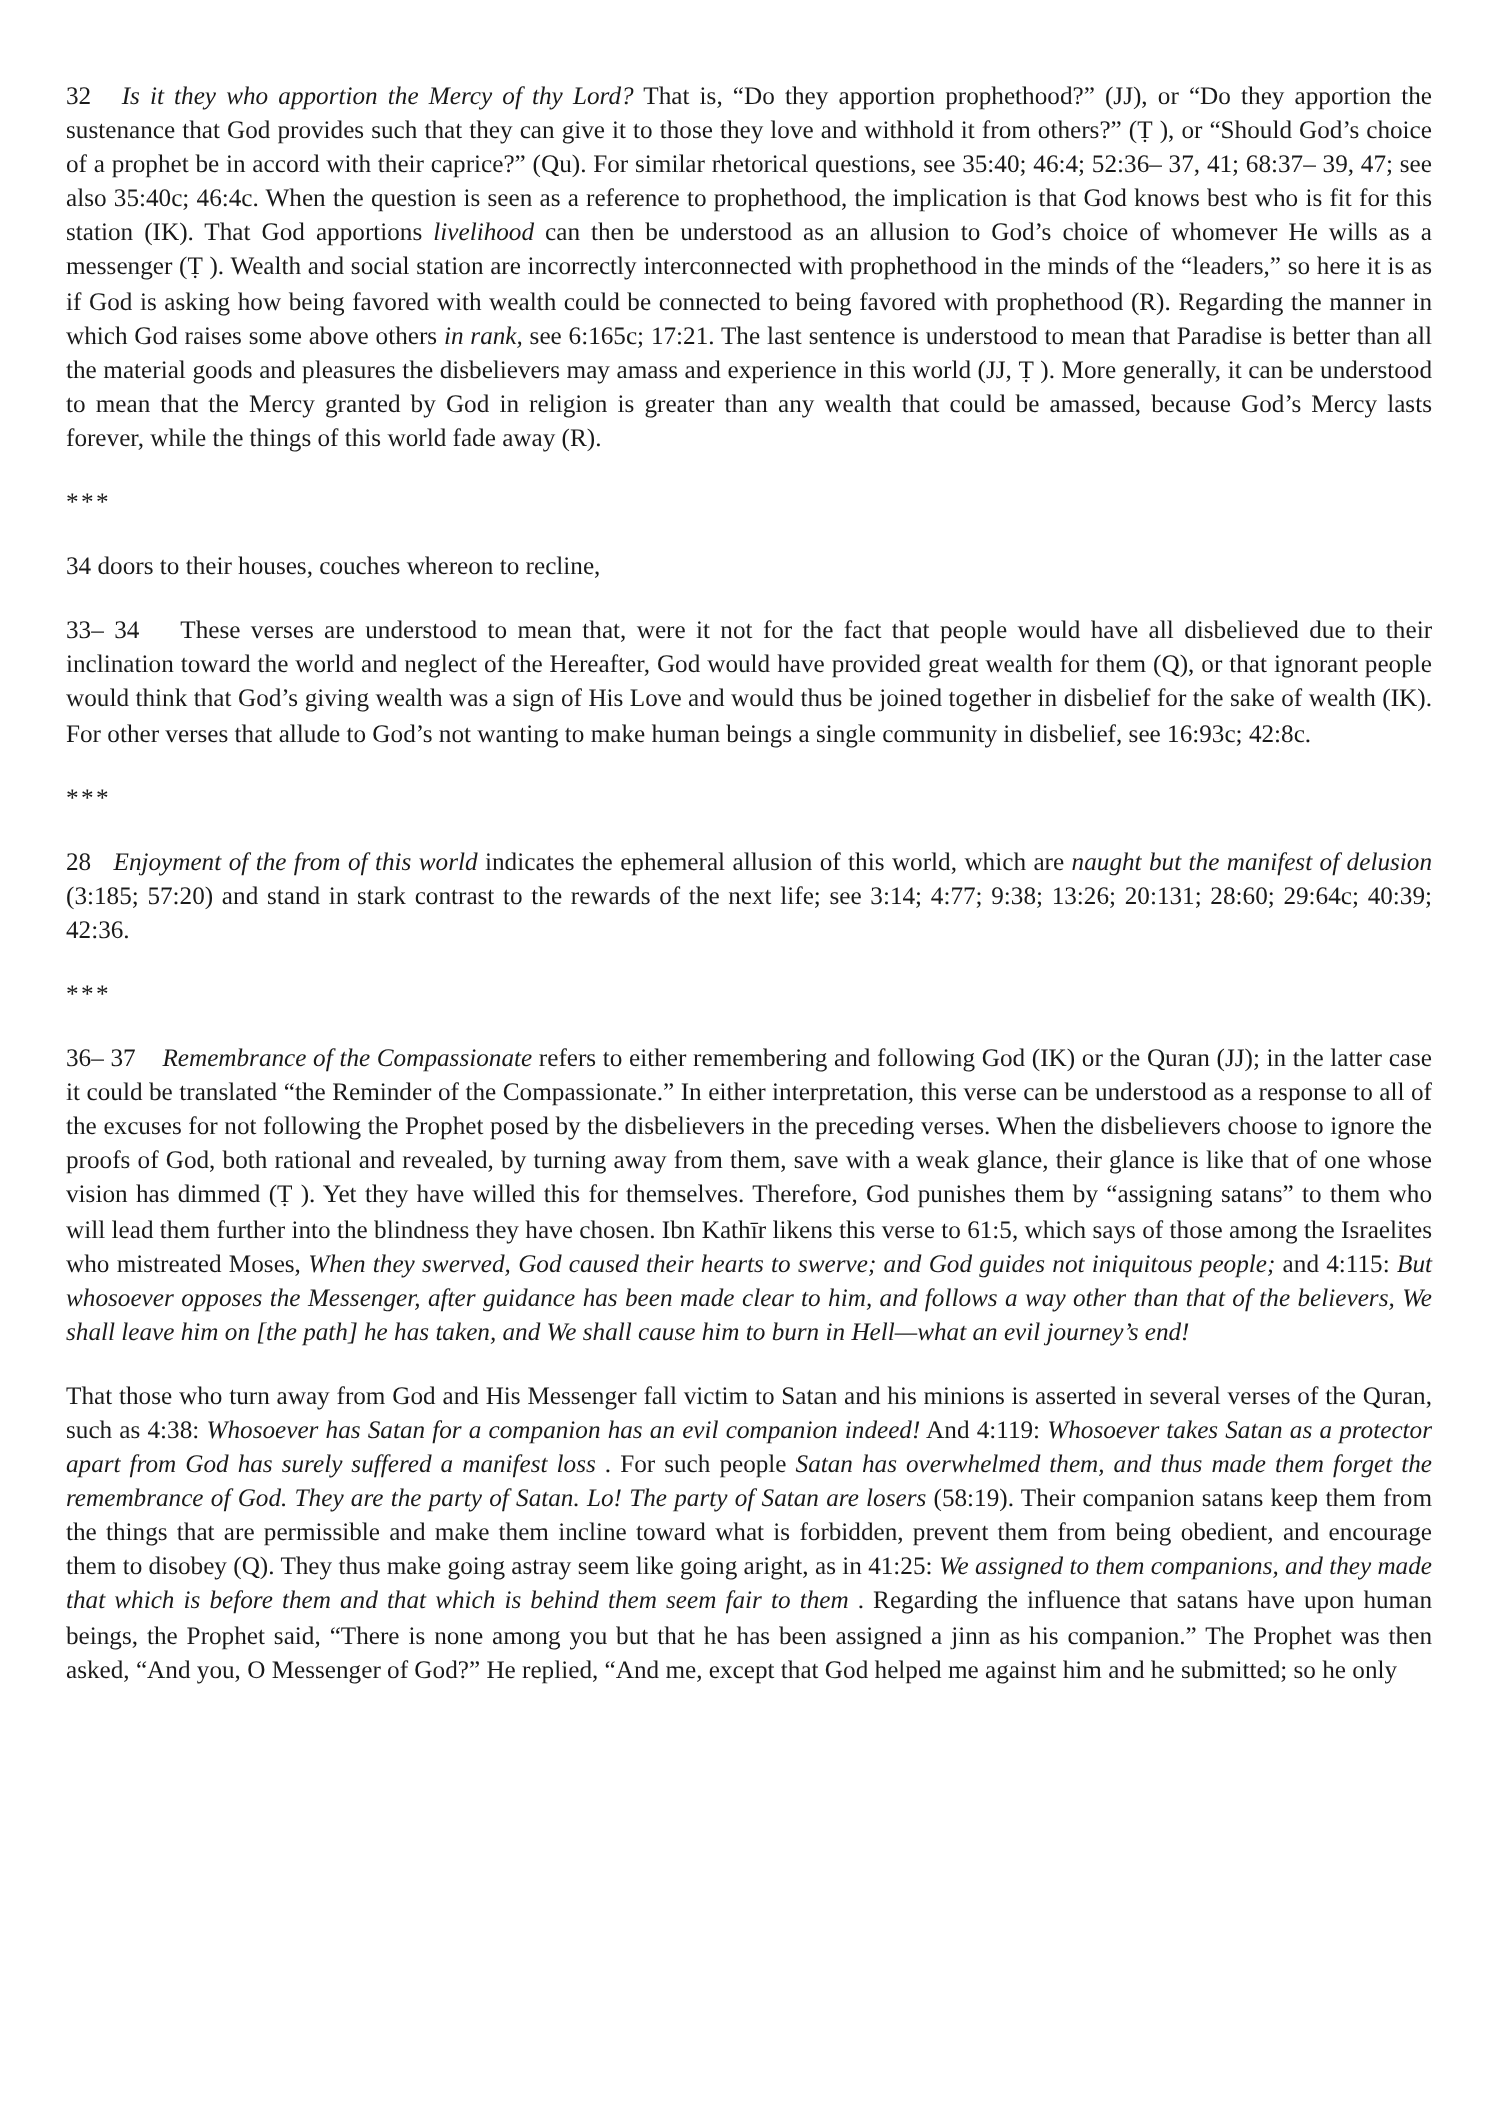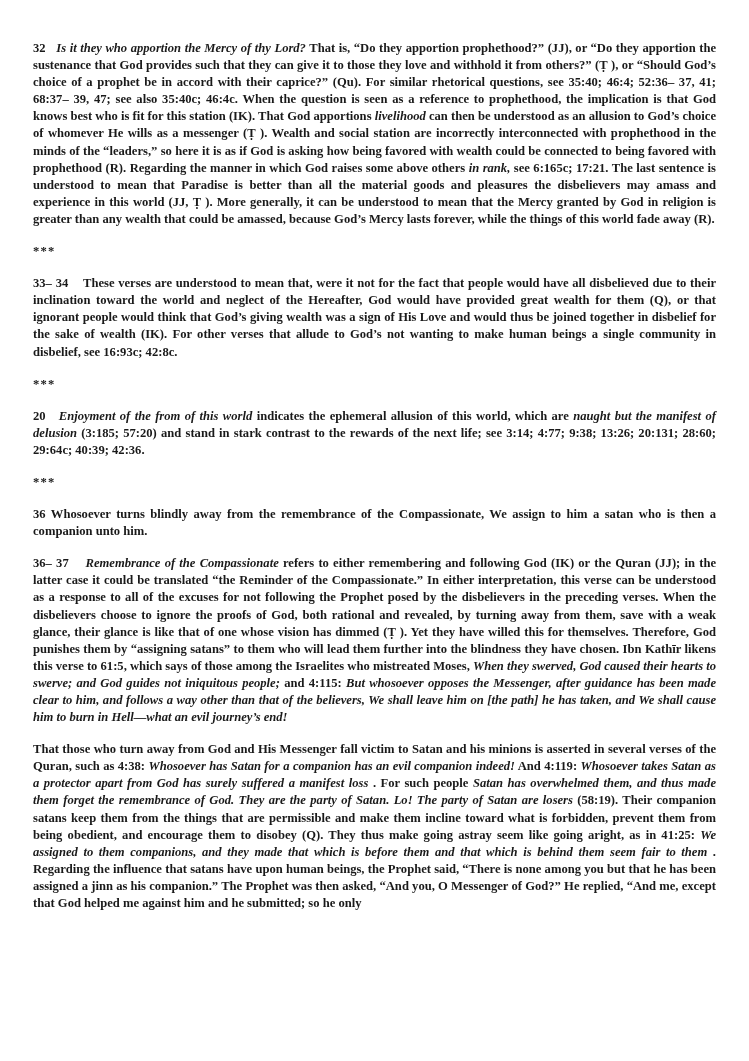--- a/index.html
+++ b/index.html
@@ -14,21 +14,20 @@
     color: #1a1a1a;
     overflow: hidden;
   }
   .page {
     position: relative;
     width: 749px;
     height: 1061px;
     background: #ffffff;
     box-sizing: border-box;
     padding: 40px 33px 0 33px;
-    font-weight: bold;
   }
   .block {
     font-size: 12.6px;
     line-height: 17.1px;
     text-align: justify;
     text-justify: inter-word;
     margin: 0 0 15px 0;
     -webkit-hyphens: none;
     hyphens: none;
   }
@@ -48,30 +47,30 @@
 </head>
 <body style="background: rgb(255, 255, 255); color: rgb(26, 26, 26);">
 
 <div class="page">
 
   <p class="block"><span class="vnum">32</span><span class="gap">   </span><i>Is it they who apportion the Mercy of thy Lord?</i><span> That is, “Do they apportion prophethood?” (JJ), or “Do they apportion the sustenance that God provides such that they can give it to those they love and withhold it from others?” (Ṭ ), or “Should God’s choice of a prophet be in accord with their caprice?” (Qu). For similar rhetorical questions, see 35:40; 46:4; 52:36– 37, 41; 68:37– 39, 47; see also 35:40c; 46:4c. When the question is seen as a reference to prophethood, the implication is that God knows best who is fit for this station (IK). That God apportions </span><i>livelihood</i><span> can then be understood as an allusion to God’s choice of whomever He wills as a messenger (Ṭ ). Wealth and social station are incorrectly interconnected with prophethood in the minds of the “leaders,” so here it is as if God is asking how being favored with wealth could be connected to being favored with prophethood (R). Regarding the manner in which God raises some above others </span><i>in rank,</i><span> see 6:165c; 17:21. The last sentence is understood to mean that Paradise is better than all the material goods and pleasures the disbelievers may amass and experience in this world (JJ, Ṭ ). More generally, it can be understood to mean that the Mercy granted by God in religion is greater than any wealth that could be amassed, because God’s Mercy lasts forever, while the things of this world fade away (R).</span></p>
 
   <p class="sep">***</p>
 
 
+  <p class="block">34 doors to their houses, couches whereon to recline,</p>
 
   <p class="block"><span class="vnum">33– 34</span><span class="gap">    </span><span>These verses are understood to mean that, were it not for the fact that people would have all disbelieved due to their inclination toward the world and neglect of the Hereafter, God would have provided great wealth for them (Q), or that ignorant people would think that God’s giving wealth was a sign of His Love and would thus be joined together in disbelief for the sake of wealth (IK). For other verses that allude to God’s not wanting to make human beings a single community in disbelief, see 16:93c; 42:8c.</span></p>
 
   <p class="sep">***</p>
 
 
-  <p class="block"><span class="vnum">20</span><span class="gap">   </span><i>Enjoyment of the from of this world</i><span> indicates the ephemeral allusion of this world, which are </span><i>naught but the manifest of delusion</i><span> (3:185; 57:20) and stand in stark contrast to the rewards of the next life; see 3:14; 4:77; 9:38; 13:26; 20:131; 28:60; 29:64c; 40:39; 42:36.</span></p>
+  <p class="block"><span class="vnum">28</span><span class="gap">   </span><i>Enjoyment of the from of this world</i><span> indicates the ephemeral allusion of this world, which are </span><i>naught but the manifest of delusion</i><span> (3:185; 57:20) and stand in stark contrast to the rewards of the next life; see 3:14; 4:77; 9:38; 13:26; 20:131; 28:60; 29:64c; 40:39; 42:36.</span></p>
 
   <p class="sep">***</p>
 
-  <p class="block">36 Whosoever turns blindly away from the remembrance of the Compassionate, We assign to him a satan who is then a companion unto him.</p>
 
 
   <p class="block"><span class="vnum">36– 37</span><span class="gap">    </span><i>Remembrance of the Compassionate</i><span> refers to either remembering and following God (IK) or the Quran (JJ); in the latter case it could be translated “the Reminder of the Compassionate.” In either interpretation, this verse can be understood as a response to all of the excuses for not following the Prophet posed by the disbelievers in the preceding verses. When the disbelievers choose to ignore the proofs of God, both rational and revealed, by turning away from them, save with a weak glance, their glance is like that of one whose vision has dimmed (Ṭ ). Yet they have willed this for themselves. Therefore, God punishes them by “assigning satans” to them who will lead them further into the blindness they have chosen. Ibn Kathīr likens this verse to 61:5, which says of those among the Israelites who mistreated Moses, </span><i>When they swerved, God caused their hearts to swerve; and God guides not iniquitous people;</i><span> and 4:115: </span><i>But whosoever opposes the Messenger, after guidance has been made clear to him, and follows a way other than that of the believers, We shall leave him on [the path] he has taken, and We shall cause him to burn in Hell—what an evil journey’s end!</i></p>
 
   <p class="block tail"><span>That those who turn away from God and His Messenger fall victim to Satan and his minions is asserted in several verses of the Quran, such as 4:38: </span><i>Whosoever has Satan for a companion has an evil companion indeed!</i><span> And 4:119: </span><i>Whosoever takes Satan as a protector apart from God has surely suffered a manifest loss</i><span> . For such people </span><i>Satan has overwhelmed them, and thus made them forget the remembrance of God. They are the party of Satan. Lo! The party of Satan are losers</i><span> (58:19). Their companion satans keep them from the things that are permissible and make them incline toward what is forbidden, prevent them from being obedient, and encourage them to disobey (Q). They thus make going astray seem like going aright, as in 41:25: </span><i>We assigned to them companions, and they made that which is before them and that which is behind them seem fair to them</i><span> . Regarding the influence that satans have upon human beings, the Prophet said, “There is none among you but that he has been assigned a jinn as his companion.” The Prophet was then asked, “And you, O Messenger of God?” He replied, “And me, except that God helped me against him and he submitted; so he only</span></p>
 
 </div>
 
 </body></html>

